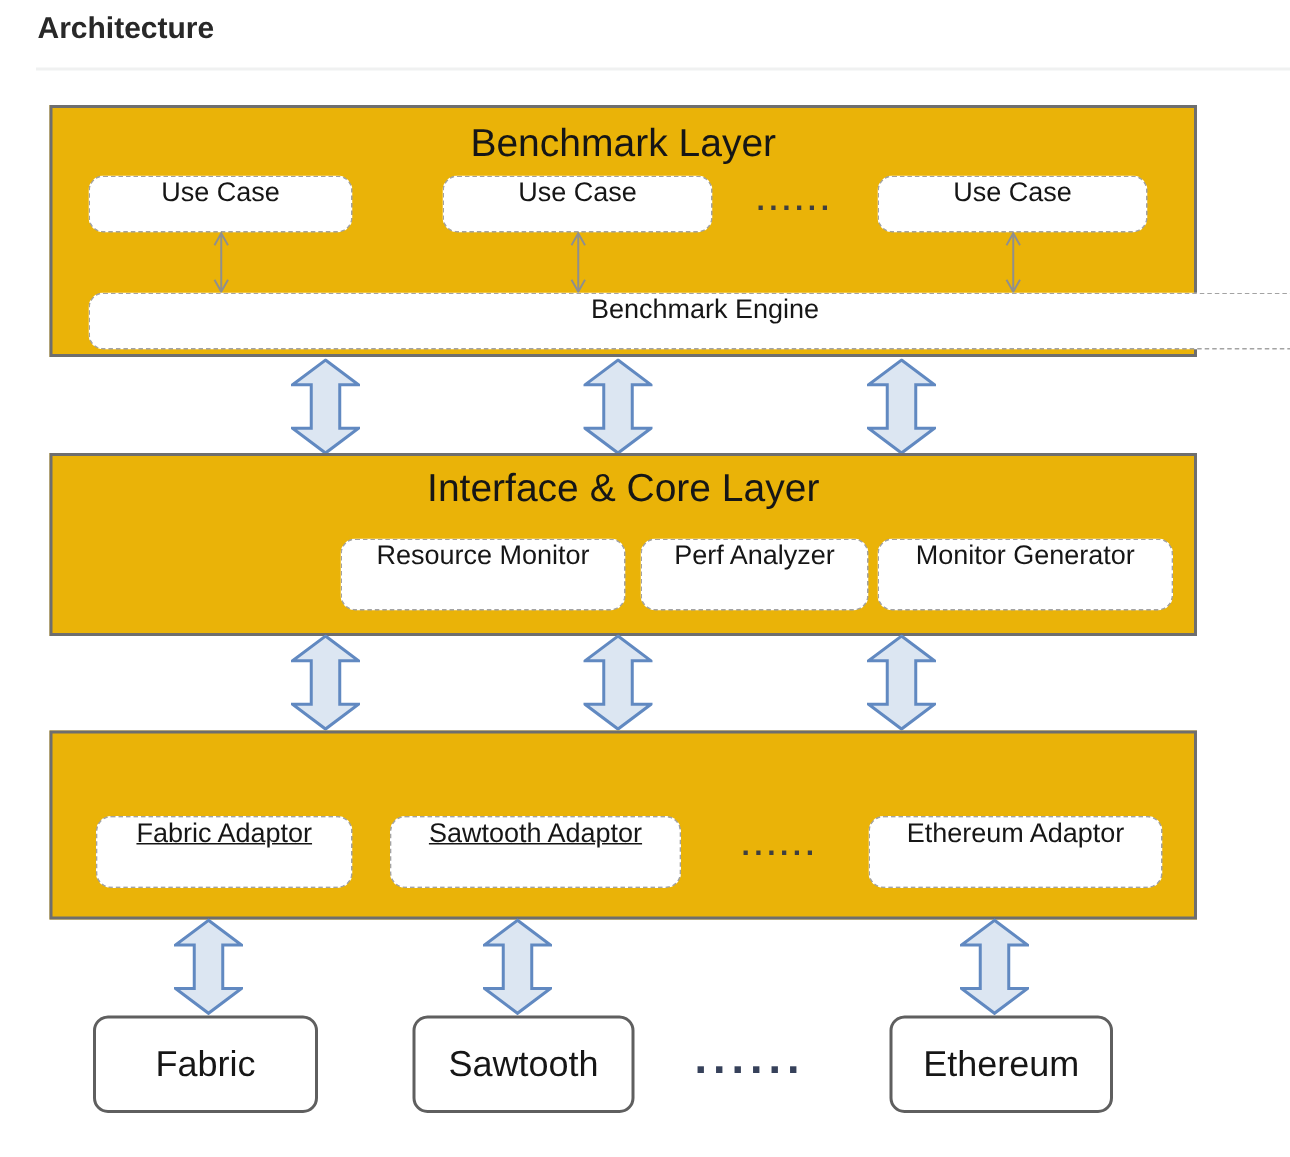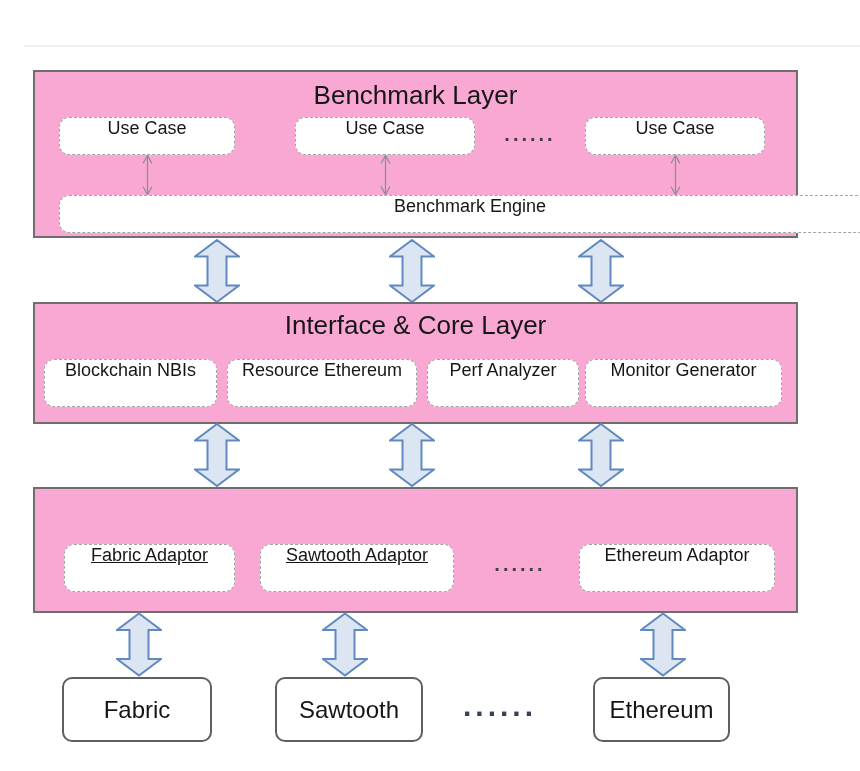--- a/index.html
+++ b/index.html
@@ -16,21 +16,21 @@
     font-family:"Liberation Sans",sans-serif;color:var(--text);
   }
   .page-title{
     position:absolute;left:25px;top:8px;font-size:20px;font-weight:bold;color:#282828;
   }
   .divider{
     position:absolute;left:24px;top:45px;width:836px;height:2px;background:#f0f1f1;
   }
   .layer{
     position:absolute;left:33px;width:765px;border:2px solid var(--layer-border);
-    background:#f9a8d4;box-sizing:border-box;
+    background:#eab308;box-sizing:border-box;
   }
   .layer-title{
     position:absolute;left:0;width:100%;text-align:center;font-size:26px;color:var(--text);
     white-space:nowrap;
   }
   .dashed-box{
     position:absolute;border:1.5px dashed var(--dashed-border);border-radius:10px;
     box-sizing:border-box;display:flex;align-items:flex-start;justify-content:center;
     font-size:18px;color:var(--text);white-space:nowrap;background:#ffffff;
   }
@@ -52,20 +52,21 @@
     position:absolute;border:2px solid #5f5f5f;border-radius:10px;background:#ffffff;
     box-sizing:border-box;display:flex;align-items:center;justify-content:center;
     font-size:24px;color:var(--text);white-space:nowrap;text-align:right;
   }
 </style>
 </head>
 <body>
 
 <div class="canvas">
 
+  <div class="page-title">Architecture</div>
   <div class="divider"></div>
 
   <div class="layer" style="top:70px;height:168px;">
     <div class="layer-title" style="top:8px;">Benchmark Layer</div>
 
     <div class="dashed-box" style="left:24px;top:45px;width:176px;height:38px;">
       <span>Use Case</span>
     </div>
     <div class="dashed-box" style="left:260px;top:45px;width:180px;height:38px;">
       <span>Use Case</span>
@@ -96,25 +97,22 @@
   <svg class="blue-arrow" style="left:389px;top:239px;" width="46" height="64" viewBox="0 0 46 64">
       <polygon points="23,1 45,17.5 32.5,17.5 32.5,46.5 45,46.5 23,63 1,46.5 13.5,46.5 13.5,17.5 1,17.5"></polygon>
     </svg>
   <svg class="blue-arrow" style="left:578px;top:239px;" width="46" height="64" viewBox="0 0 46 64">
       <polygon points="23,1 45,17.5 32.5,17.5 32.5,46.5 45,46.5 23,63 1,46.5 13.5,46.5 13.5,17.5 1,17.5"></polygon>
     </svg>
 
   <div class="layer" style="top:302px;height:122px;">
     <div class="layer-title" style="top:6px;">Interface &amp; Core Layer</div>
 
-    <div class="dashed-box" style="left:9px;top:55px;width:173px;height:48px;">
-      <span>Blockchain NBIs</span>
-    </div>
     <div class="dashed-box" style="left:192px;top:55px;width:190px;height:48px;">
-      <span>Resource Ethereum</span>
+      <span>Resource Monitor</span>
     </div>
     <div class="dashed-box" style="left:392px;top:55px;width:152px;height:48px;">
       <span>Perf Analyzer</span>
     </div>
     <div class="dashed-box" style="left:550px;top:55px;width:197px;height:48px;">
       <span>Monitor Generator</span>
     </div>
   </div>
 
   <svg class="blue-arrow" style="left:194px;top:423px;" width="46" height="64" viewBox="0 0 46 64">
@@ -151,17 +149,17 @@
       <polygon points="23,1 45,17.5 32.5,17.5 32.5,46.5 45,46.5 23,63 1,46.5 13.5,46.5 13.5,17.5 1,17.5"></polygon>
     </svg>
 
   <div class="platform" style="left:62px;top:677px;width:150px;height:65px;">
     <span>Fabric</span>
   </div>
   <div class="platform" style="left:275px;top:677px;width:148px;height:65px;">
     <span>Sawtooth</span>
   </div>
   <div class="dots-large" style="left:440px;top:677px;width:120px;line-height:58px;">......</div>
-  <div class="platform" style="left:593px;top:677px;width:137px;height:65px;">
+  <div class="platform" style="left:593px;top:677px;width:149px;height:65px;">
     <span>Ethereum</span>
   </div>
 
 </div>
 
 </body></html>

